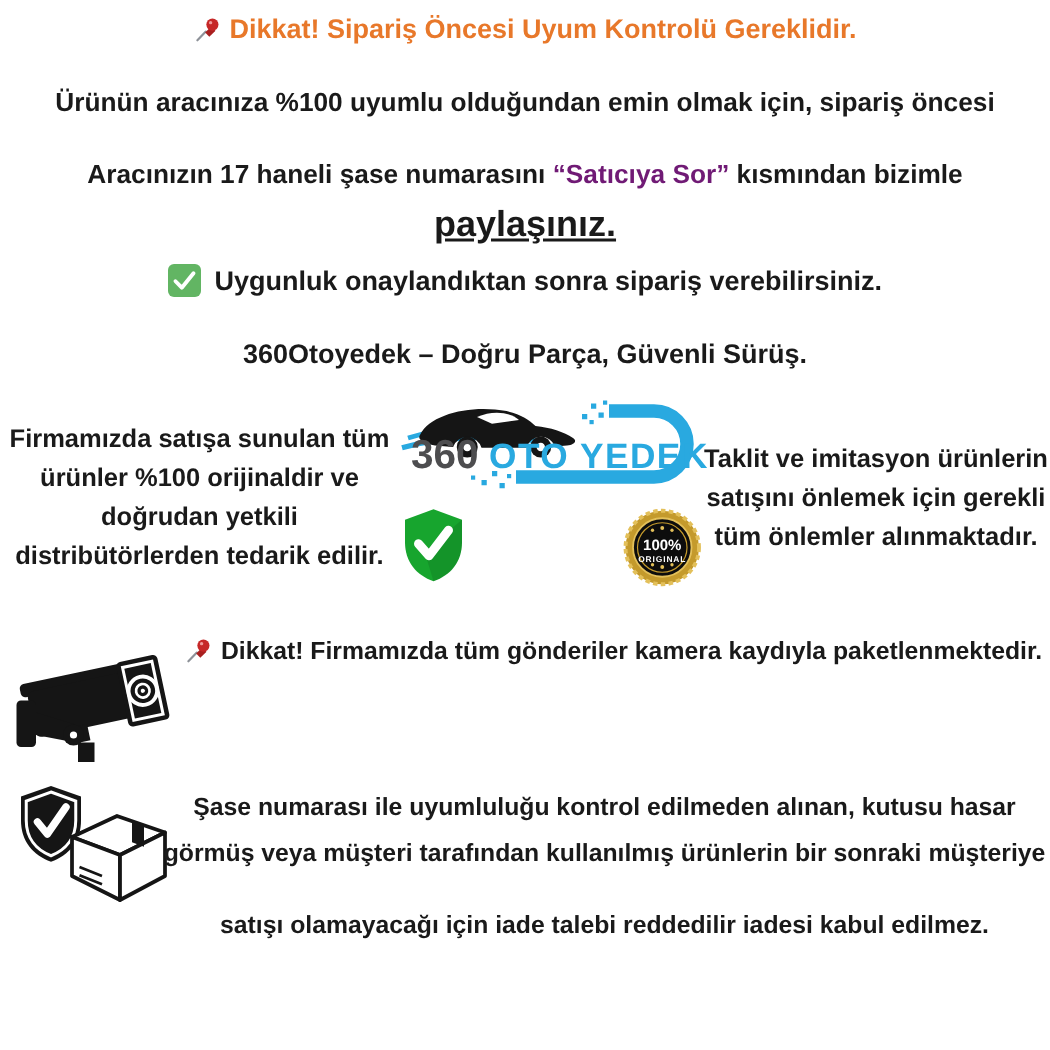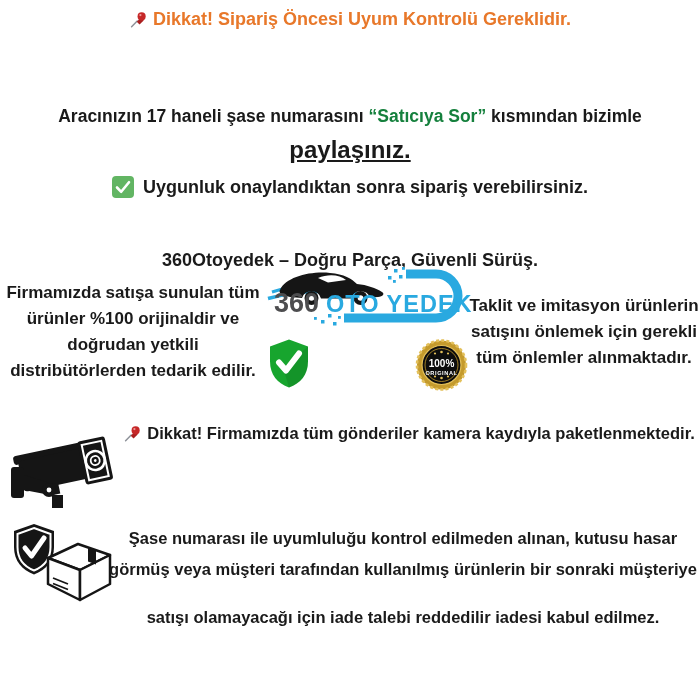--- a/index.html
+++ b/index.html
@@ -7,23 +7,23 @@
   .page {
     position:relative; width:700px; height:700px; margin:0 auto;
     background:#ffffff; overflow:hidden;
     font-family:"Liberation Sans", sans-serif; font-weight:700; color:#1a1a1a;
   }
   .cline { position:absolute; left:0; right:0; text-align:center; white-space:nowrap; }
   .heading { top:9px;  font-size:18px; color:#E8782A; }
   .compat  { top:58px; font-size:17.5px; }
   .vin1    { top:106px; font-size:17.5px; }
   .vin2    { top:136px; font-size:24px;text-decoration:underline; }
-  .hl      { color:#15803d; }
+  .hl      { color:#701a75; }
   .approval{ top:176px; font-size:18px; display:flex; justify-content:center; align-items:center; gap:9px; }
-  .brand   { top:226px; font-size:18px;margin-top:24px; }
+  .brand   { top:226px; font-size:18px; }
 
   .midtext { position:absolute; text-align:center; font-size:17px; line-height:26px; }
   .mid-left  { left:2px;  top:280px; width:262px; }
   .mid-right { left:468px; top:281px; width:232px;margin-top:12px; }
 
   .logo-svg   { position:absolute; left:266px; top:264px; width:207px; height:74px; }
   .shield-svg { position:absolute; left:266px; top:337px; width:46px;  height:53px; }
   .badge-svg  { position:absolute; left:415px; top:337px; width:53px;  height:56px; }
 
   .camera-svg { position:absolute; left:8px;  top:424px; width:112px; height:94px; }
@@ -50,20 +50,21 @@
 
   <div class="cline heading">
     <svg class="pin" viewBox="0 0 22 22">
       <path d="M3 19.5 L9.5 12.8" stroke="#8e9299" stroke-width="1.7" fill="none" stroke-linecap="round"></path>
       <polygon points="9,13.5 13.5,9 17,12.2 12.2,16.8" fill="#a91f1f"></polygon>
       <circle cx="14.6" cy="7.4" r="4.7" fill="#c62828"></circle>
       <circle cx="13.2" cy="5.9" r="1.3" fill="#ef9a9a"></circle>
     </svg><span>Dikkat! Sipariş Öncesi Uyum Kontrolü Gereklidir.</span>
   </div>
 
+  <div class="cline compat">Ürünün aracınıza %100 uyumlu olduğundan emin olmak için, sipariş öncesi</div>
 
   <div class="cline vin1">
     <span>Aracınızın 17 haneli şase numarasını </span><span class="hl">“Satıcıya Sor”</span><span> kısmından bizimle</span>
   </div>
   <div class="cline vin2">paylaşınız.</div>
 
   <div class="cline approval">
     <span class="checksq">
       <svg viewBox="0 0 22 22">
           <polyline points="5,11.5 9.2,15.8 17,6.2" fill="none" stroke="#ffffff" stroke-width="2.6" stroke-linecap="round" stroke-linejoin="round"></polyline>

